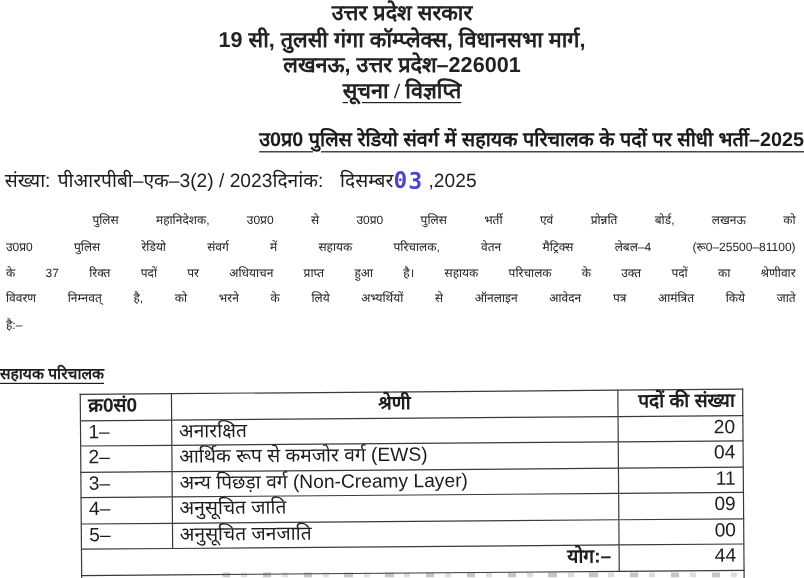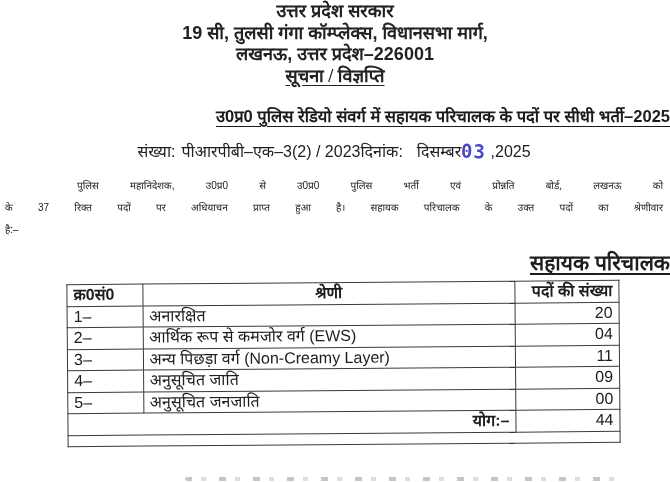--- a/index.html
+++ b/index.html
@@ -41,21 +41,21 @@
     color: #1b1b1b;
   }
   .doc-title span {
     text-decoration: underline;
     text-underline-offset: 4px;
   }
   .ref-row {
     margin-top: 12px;
     padding: 0 6px 0 4px;
     display: flex;
-    justify-content: center;
+    justify-content: flex-start;
     align-items: baseline;
     font-size: 16px;
     font-weight: 500;
   }
   .ref-left, .ref-right { white-space: nowrap; }
   .ref-label { margin-right: 6px; }
   .date-label { margin-right: 14px; }
   .handwritten-day {
     display: inline-block;
     color: #4a46c8;
@@ -75,23 +75,23 @@
     word-spacing: 1px;
   }
   .para-line {
     text-align: justify;
     text-align-last: justify;
     white-space: normal;
   }
   .para-line.first { text-indent: 72px; }
   .para-line.last { text-align-last: left; }
   .table-caption {
-    margin-top: 8px;
-    text-align: right;
-    font-size: 21px;
+    margin-top: 19px;
+    text-align: left;
+    font-size: 13px;
     font-weight: 600;
   }
   .table-caption span {
     text-decoration: underline;
     text-underline-offset: 3px;
   }
   .table-wrap {
     margin: 6px 0 0 67px;
     width: 553px;
     transform: rotate(-0.45deg);
@@ -157,21 +157,23 @@
     <div class="ref-left">
       <span class="ref-label">संख्या:</span><span>पीआरपीबी–एक–3(2) / 2023</span>
     </div>
     <div class="ref-right">
       <span class="date-label">दिनांक:</span><span>दिसम्बर</span><span class="handwritten-day">03</span> <span>,2025</span>
     </div>
   </div>
 
   <div class="paragraph">
     <div class="para-line first">पुलिस महानिदेशक, उ0प्र0 से उ0प्र0 पुलिस भर्ती एवं प्रोन्नति बोर्ड, लखनऊ को</div>
+    <div class="para-line">उ0प्र0 पुलिस रेडियो संवर्ग में सहायक परिचालक, वेतन मैट्रिक्स लेबल–4 (रू0–25500–81100)</div>
     <div class="para-line">के 37 रिक्त पदों पर अधियाचन प्राप्त हुआ है। सहायक परिचालक के उक्त पदों का श्रेणीवार</div>
+    <div class="para-line">विवरण निम्नवत् है, को भरने के लिये अभ्यर्थियों से ऑनलाइन आवेदन पत्र आमंत्रित किये जाते</div>
     <div class="para-line last">है:–</div>
   </div>
 
   <div class="table-caption">
     <span>सहायक परिचालक</span>
   </div>
 
   <div class="table-wrap">
     <table class="vacancy">
       <tbody>

